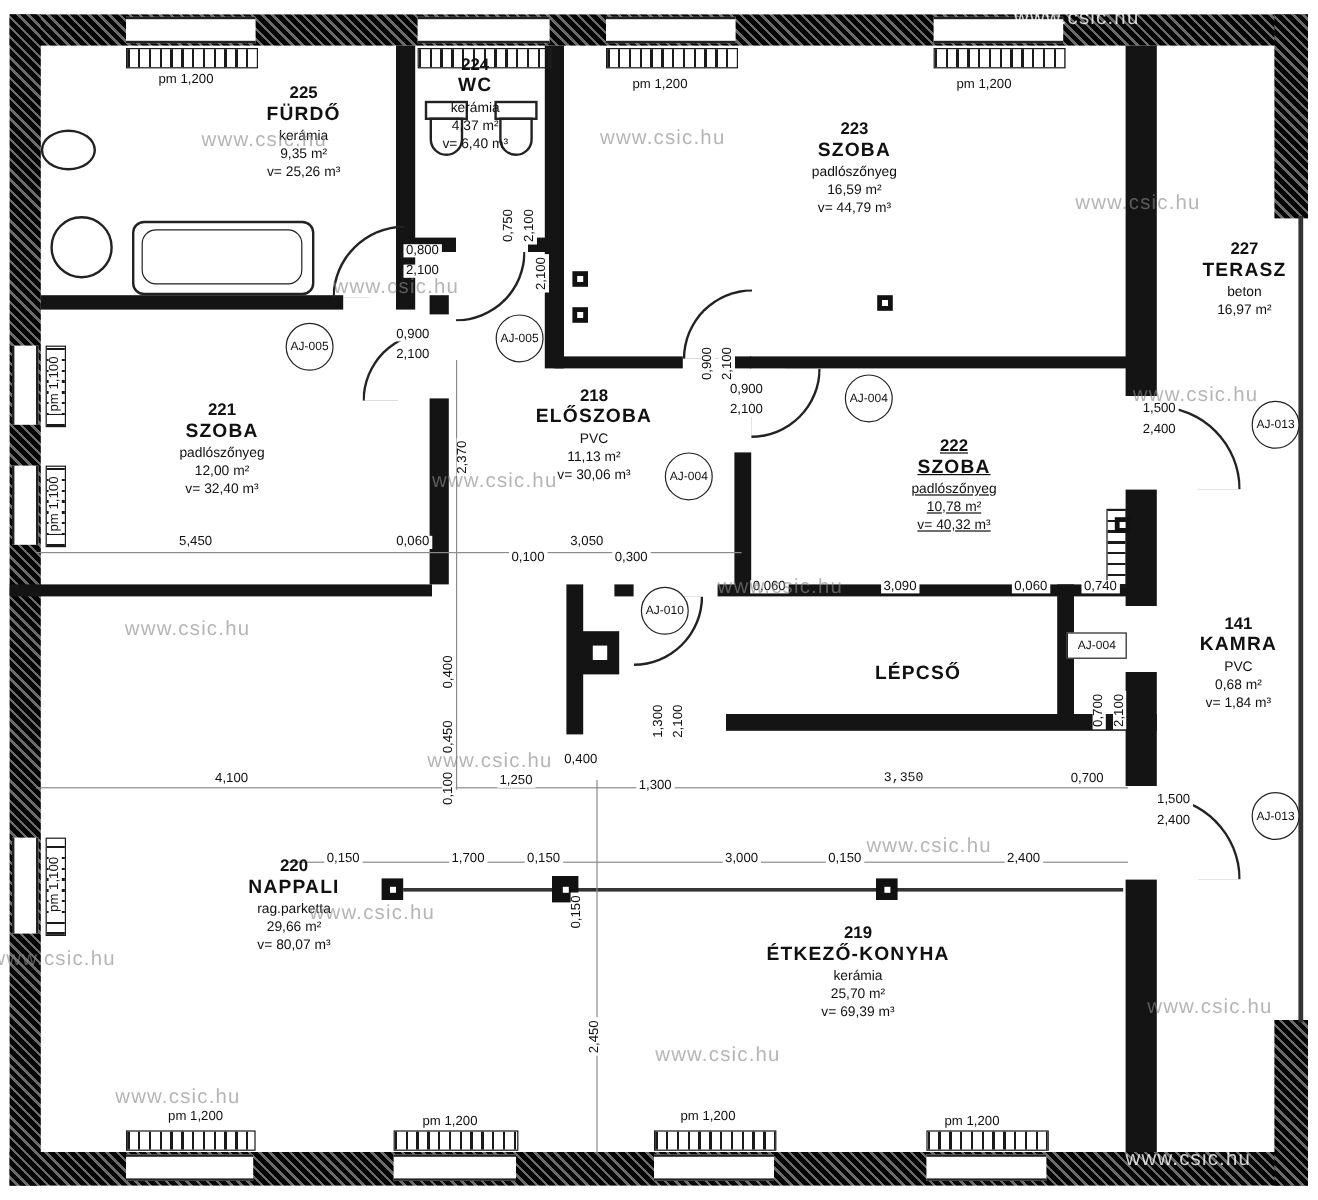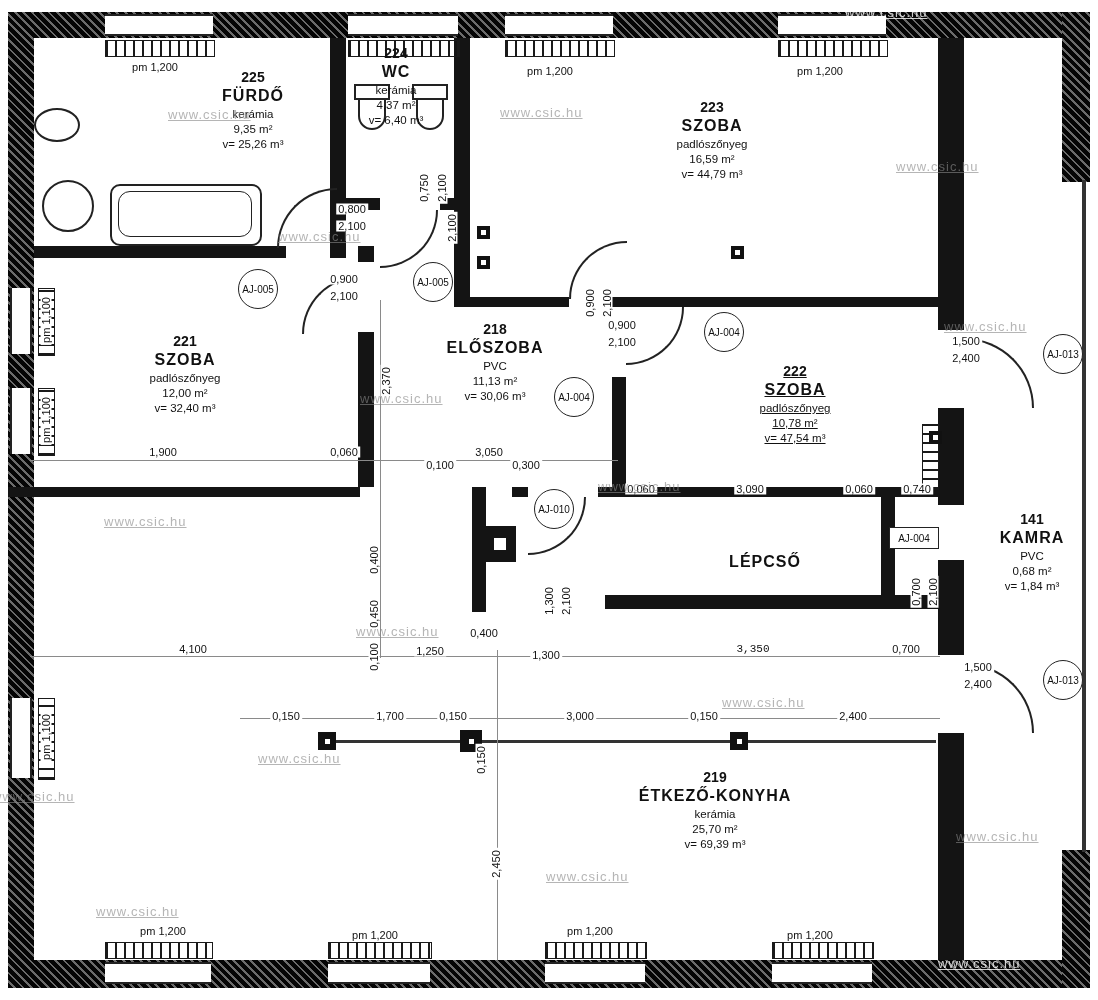--- a/index.html
+++ b/index.html
@@ -33,22 +33,22 @@
        padding:0 2px;transform:translate(-50%,-50%);}
   .dim.r{transform:translate(-50%,-50%) rotate(-90deg);}
   .tagc{position:absolute;width:38px;height:38px;border:1.5px solid #222;border-radius:50%;
         background:#fff;display:flex;align-items:center;justify-content:center;font-size:10px;
         transform:translate(-50%,-50%);white-space:nowrap;}
   .tagb{border-radius:0;width:48px;height:20px;}
   .room{position:absolute;transform:translateX(-50%);text-align:center;line-height:1.3;z-index:5;}
   .room .num{font-weight:bold;font-size:14px;}
   .room .nm{font-weight:bold;font-size:16px;letter-spacing:1px;}
   .room .ln{font-size:11.5px;}
-  .wm{position:absolute;font-size:13px;letter-spacing:1px;color:rgba(135,135,135,.62);
-      white-space:nowrap;z-index:8;text-decoration:underline;}
+  .wm{position:absolute;font-size:17px;letter-spacing:1px;color:rgba(135,135,135,.62);
+      white-space:nowrap;z-index:8;}
   .wm.dk{color:rgba(255,255,255,.8);}
   
   .fx{position:absolute;border:2px solid #222;background:#fff;}
   .round{border-radius:50%;}
   .tub{border-radius:10px;}
   .tubIn{position:absolute;border:1.5px solid #222;border-radius:12px;background:#fff;}
   .toiTank{position:absolute;border:2px solid #222;background:#fff;}
   .toiBowl{position:absolute;border:2px solid #222;background:#fff;border-radius:0 0 14px 14px;}
 </style>
 </head>
@@ -176,50 +176,63 @@
       <div class="ln">4,37 m²</div>
       <div class="ln">v= 6,40 m³</div>
     </div>
     <div class="room" style="left: 712px; top: 98px;">
       <div class="num">223</div>
       <div class="nm">SZOBA</div>
       <div class="ln">padlószőnyeg</div>
       <div class="ln">16,59 m²</div>
       <div class="ln">v= 44,79 m³</div>
     </div>
+    <div class="room" style="left: 1037px; top: 198px;">
+      <div class="num">227</div>
+      <div class="nm">TERASZ</div>
+      <div class="ln">beton</div>
+      <div class="ln">16,97 m²</div>
+    </div>
     <div class="room" style="left: 185px; top: 332px;">
       <div class="num">221</div>
       <div class="nm">SZOBA</div>
       <div class="ln">padlószőnyeg</div>
       <div class="ln">12,00 m²</div>
       <div class="ln">v= 32,40 m³</div>
     </div>
     <div class="room" style="left: 495px; top: 320px;">
       <div class="num">218</div>
       <div class="nm">ELŐSZOBA</div>
       <div class="ln">PVC</div>
       <div class="ln">11,13 m²</div>
       <div class="ln">v= 30,06 m³</div>
     </div>
     <div class="room" style="left: 795px; top: 362px; text-decoration: underline;">
       <div class="num">222</div>
       <div class="nm">SZOBA</div>
       <div class="ln">padlószőnyeg</div>
       <div class="ln">10,78 m²</div>
-      <div class="ln">v= 47,54 m³</div>
+      <div class="ln">v= 40,32 m³</div>
     </div>
     <div class="room" style="left: 1032px; top: 510px;">
       <div class="num">141</div>
       <div class="nm">KAMRA</div>
       <div class="ln">PVC</div>
       <div class="ln">0,68 m²</div>
       <div class="ln">v= 1,84 m³</div>
     </div>
     <div class="room" style="left: 765px; top: 552px;">
       <div class="nm">LÉPCSŐ</div>
+    </div>
+    <div class="room" style="left: 245px; top: 712px;">
+      <div class="num">220</div>
+      <div class="nm">NAPPALI</div>
+      <div class="ln">rag.parketta</div>
+      <div class="ln">29,66 m²</div>
+      <div class="ln">v= 80,07 m³</div>
     </div>
     <div class="room" style="left: 715px; top: 768px;">
       <div class="num">219</div>
       <div class="nm">ÉTKEZŐ-KONYHA</div>
       <div class="ln">kerámia</div>
       <div class="ln">25,70 m²</div>
       <div class="ln">v= 69,39 m³</div>
     </div>
     <div class="dim" style="left: 155px; top: 67px;">pm 1,200</div>
     <div class="dim" style="left: 550px; top: 71px;">pm 1,200</div>
@@ -237,21 +250,21 @@
     <div class="dim r" style="left: 442px; top: 188px;">2,100</div>
     <div class="dim r" style="left: 452px; top: 228px;">2,100</div>
     <div class="dim" style="left: 344px; top: 279px;">0,900</div>
     <div class="dim" style="left: 344px; top: 296px;">2,100</div>
     <div class="dim r" style="left: 590px; top: 303px;">0,900</div>
     <div class="dim r" style="left: 607px; top: 303px;">2,100</div>
     <div class="dim" style="left: 622px; top: 325px;">0,900</div>
     <div class="dim" style="left: 622px; top: 342px;">2,100</div>
     <div class="dim" style="left: 966px; top: 341px;">1,500</div>
     <div class="dim" style="left: 966px; top: 358px;">2,400</div>
-    <div class="dim" style="left: 163px; top: 452px;">1,900</div>
+    <div class="dim" style="left: 163px; top: 452px;">5,450</div>
     <div class="dim" style="left: 344px; top: 452px;">0,060</div>
     <div class="dim" style="left: 489px; top: 452px;">3,050</div>
     <div class="dim" style="left: 440px; top: 465px;">0,100</div>
     <div class="dim" style="left: 526px; top: 465px;">0,300</div>
     <div class="dim r" style="left: 386px; top: 381px;">2,370</div>
     <div class="dim" style="left: 641px; top: 489px;">0,060</div>
     <div class="dim" style="left: 750px; top: 489px;">3,090</div>
     <div class="dim" style="left: 859px; top: 489px;">0,060</div>
     <div class="dim" style="left: 917px; top: 489px;">0,740</div>
     <div class="dim r" style="left: 374px; top: 560px;">0,400</div>
@@ -265,21 +278,21 @@
     <div class="dim" style="left: 430px; top: 651px;">1,250</div>
     <div class="dim" style="left: 484px; top: 633px;">0,400</div>
     <div class="dim" style="left: 546px; top: 655px;">1,300</div>
     <div class="dim" style="left: 753px; top: 649px; font-family: Liberation Mono, monospace;">3,350</div>
     <div class="dim" style="left: 906px; top: 649px;">0,700</div>
     <div class="dim" style="left: 978px; top: 667px;">1,500</div>
     <div class="dim" style="left: 978px; top: 684px;">2,400</div>
     <div class="dim" style="left: 286px; top: 716px;">0,150</div>
     <div class="dim" style="left: 390px; top: 716px;">1,700</div>
     <div class="dim" style="left: 453px; top: 716px;">0,150</div>
-    <div class="dim" style="left: 580px; top: 716px;">3,000</div>
+    <div class="dim" style="left: 618px; top: 716px;">3,000</div>
     <div class="dim" style="left: 704px; top: 716px;">0,150</div>
     <div class="dim" style="left: 853px; top: 716px;">2,400</div>
     <div class="dim r" style="left: 481px; top: 760px;">0,150</div>
     <div class="dim r" style="left: 496px; top: 864px;">2,450</div>
     <div class="tagc" style="left: 258px; top: 289px;">AJ-005</div>
     <div class="tagc" style="left: 433px; top: 282px;">AJ-005</div>
     <div class="tagc" style="left: 724px; top: 332px;">AJ-004</div>
     <div class="tagc" style="left: 574px; top: 397px;">AJ-004</div>
     <div class="tagc" style="left: 554px; top: 509px;">AJ-010</div>
     <div class="tagc" style="left: 1063px; top: 354px;">AJ-013</div>

